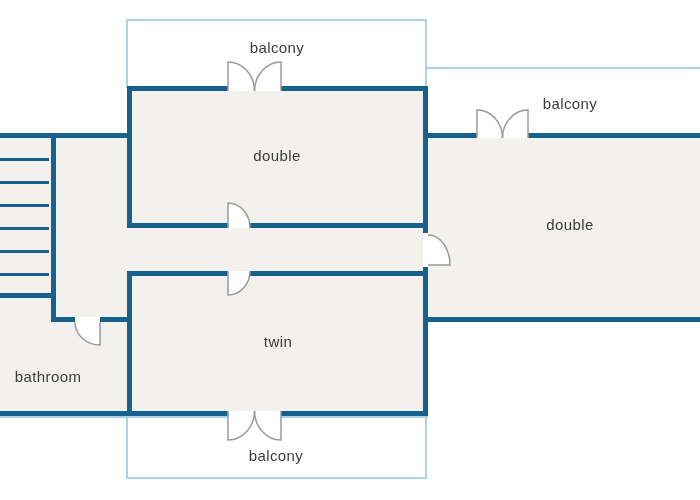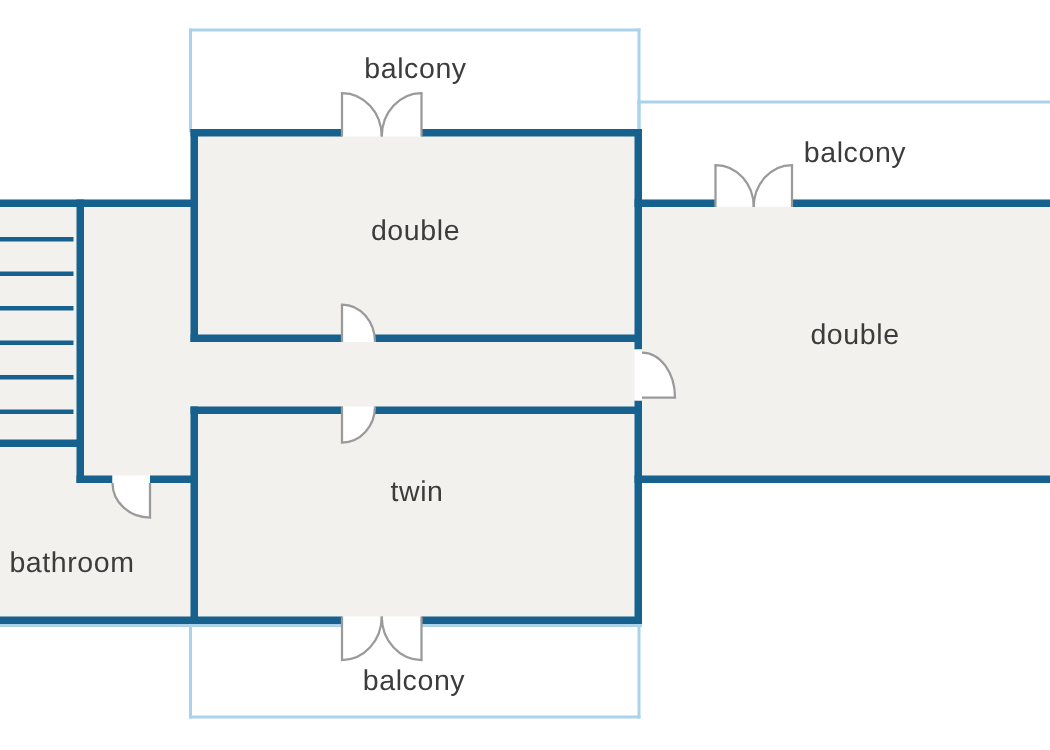--- a/index.html
+++ b/index.html
@@ -17,21 +17,21 @@
     background:var(--background);overflow:hidden;
   }
   .fill{position:absolute;background:var(--room-fill);}
   .wall{position:absolute;background:var(--wall);}
   .lite{position:absolute;background:var(--balcony-outline);}
   .tread{position:absolute;background:var(--wall);height:3px;}
   .gapmask{position:absolute;background:#fff;}
   .doors{position:absolute;left:0;top:0;}
   .label{
     position:absolute;transform:translate(-50%,-50%);
-    font-size:19px;letter-spacing:.4px;color:var(--label-text);
+    font-size:15px;letter-spacing:.4px;color:var(--label-text);
     white-space:nowrap;
   }
 </style>
 </head>
 <body>
 
 <div class="plan">
 
   <div class="fill" style="left:127px;top:86px;width:301px;height:142px;"></div>
   <div class="fill" style="left:0;top:133px;width:428px;height:283px;"></div>
@@ -119,17 +119,17 @@
     <g>
       <path d="M428,265 L450,265 A22,30 0 0 0 428,235 Z" fill="#ffffff" stroke="none"></path>
       <path d="M428,265 L450,265 A22,30 0 0 0 428,235" fill="none" stroke="var(--door-stroke)" stroke-width="1.5"></path>
     </g>
   </svg>
 
   <div class="label" style="left:277px;top:47px;">balcony</div>
   <div class="label" style="left:277px;top:155px;">double</div>
   <div class="label" style="left:570px;top:103px;">balcony</div>
   <div class="label" style="left:570px;top:224px;">double</div>
-  <div class="label" style="left:278px;top:329px;">twin</div>
+  <div class="label" style="left:278px;top:341px;">twin</div>
   <div class="label" style="left:48px;top:376px;">bathroom</div>
   <div class="label" style="left:276px;top:455px;">balcony</div>
 
 </div>
 
 </body></html>

